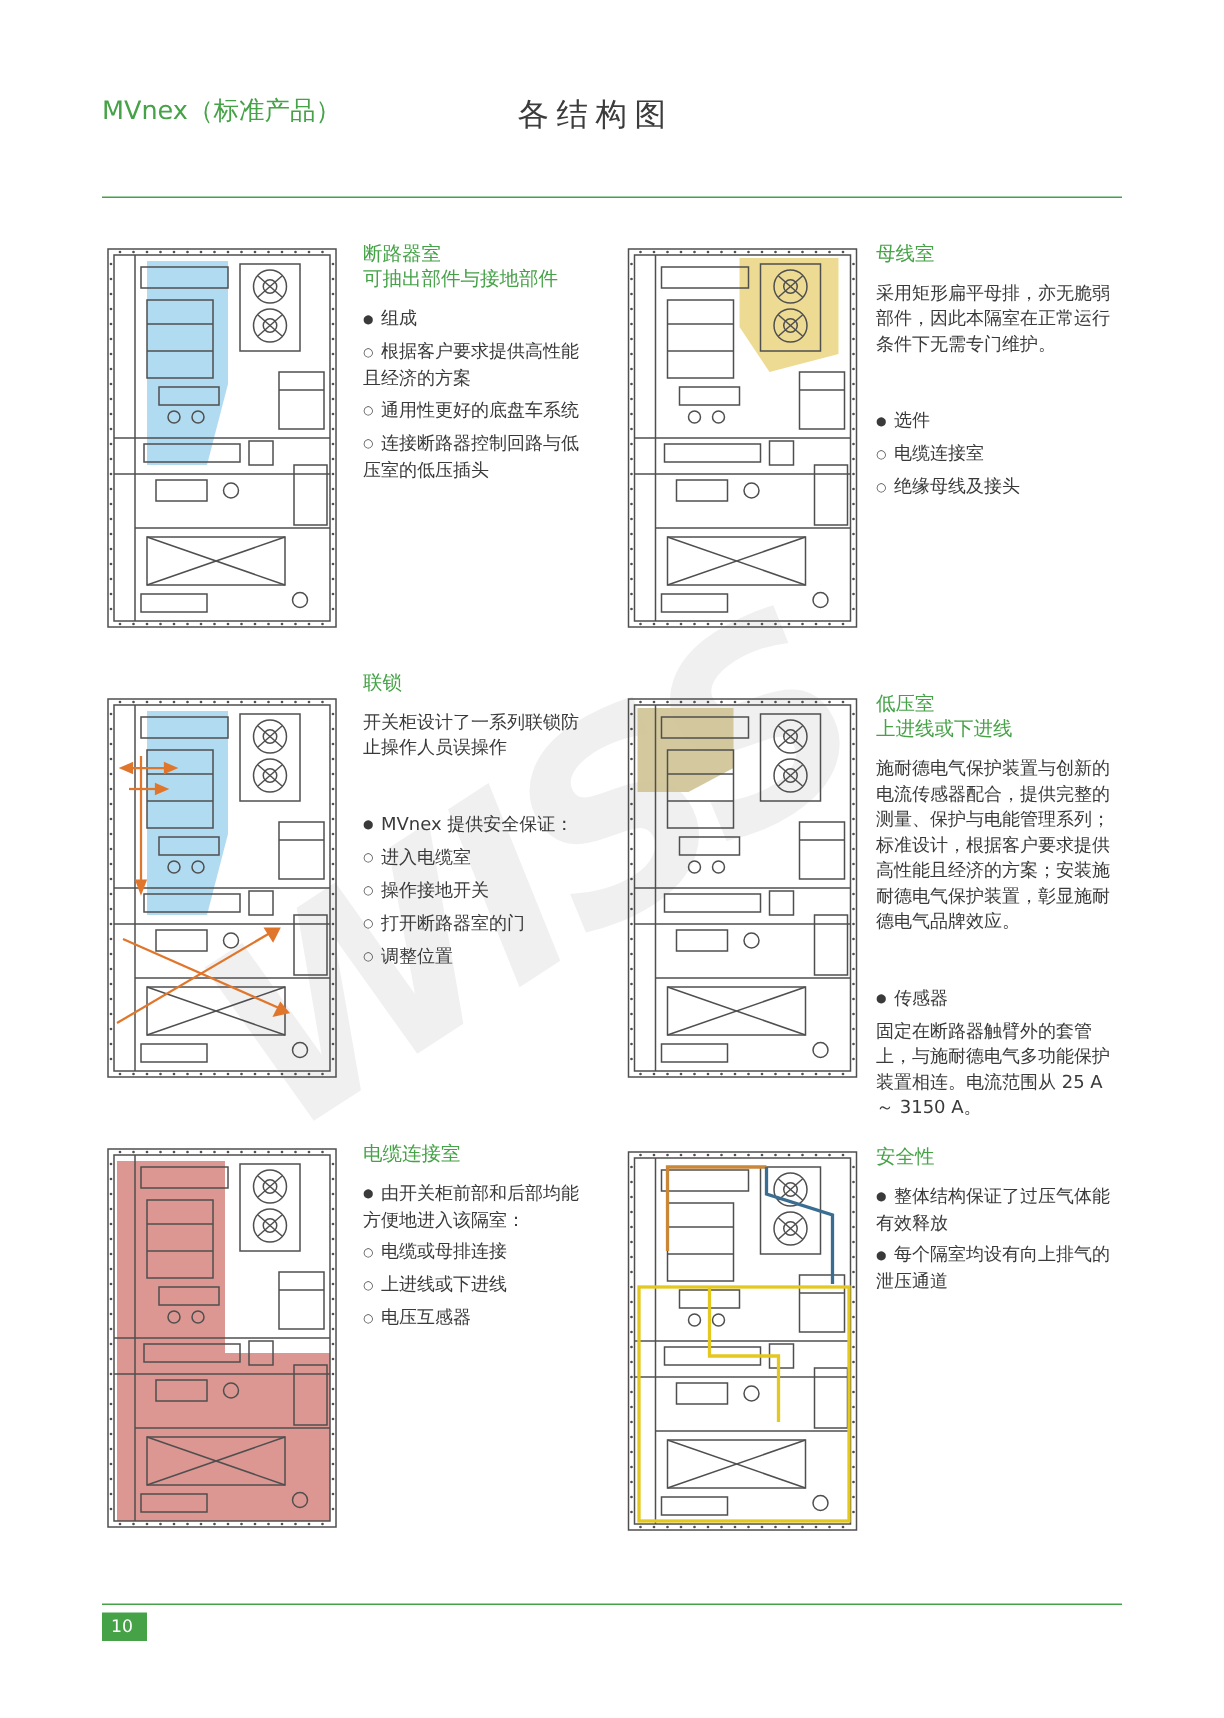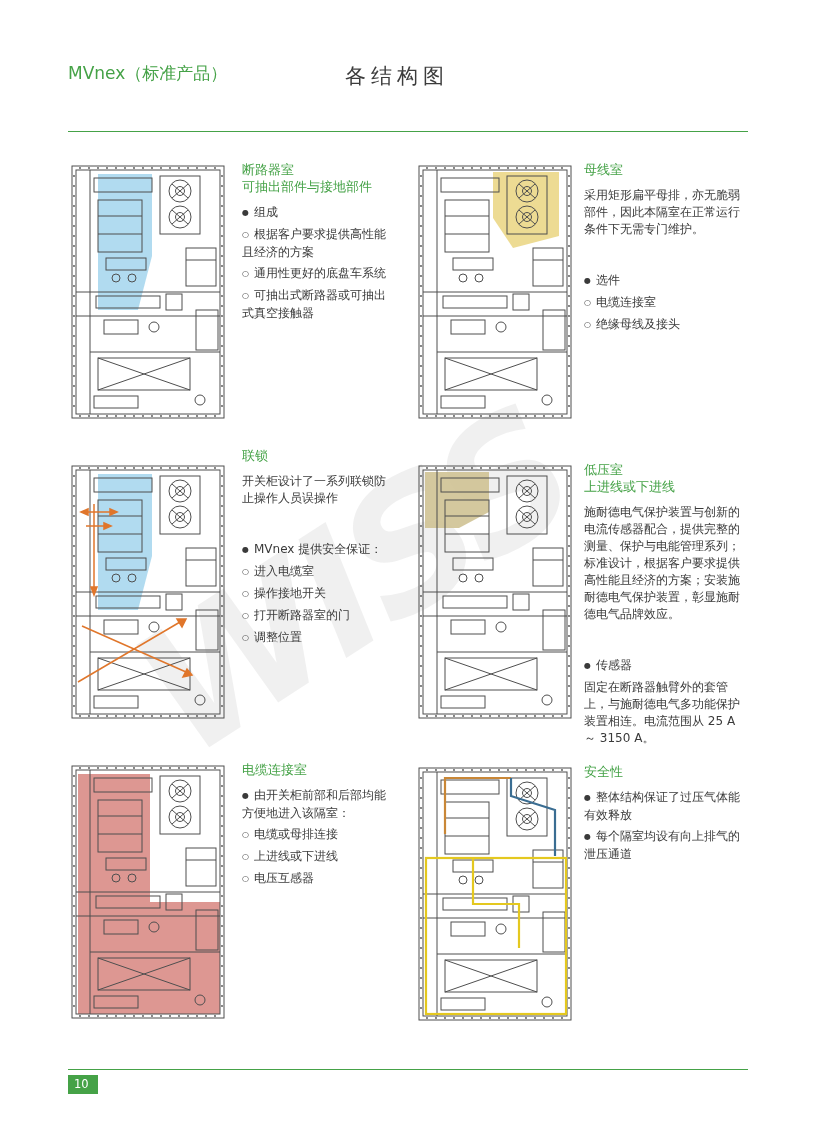--- a/index.html
+++ b/index.html
@@ -187,21 +187,21 @@
         <circle cx="154" cy="246" r="0.9"></circle>
       </g>
     </svg></div>
 <div class="panel-text" style="left:242px;top:161px;width:150px">
   <h3 class="panel-title">断路器室</h3>
   <h4 class="panel-subtitle">可抽出部件与接地部件</h4>
   <div class="lines">
       <div class="line"><span class="bullet">●</span><span>组成</span></div>
       <div class="line"><span class="bullet">○</span><span>根据客户要求提供高性能且经济的方案</span></div>
       <div class="line"><span class="bullet">○</span><span>通用性更好的底盘车系统</span></div>
-      <div class="line"><span class="bullet">○</span><span>可抽出式断路器或可抽出式真空接触器</span></div>
+      <div class="line"><span class="bullet">○</span><span>连接断路器控制回路与低压室的低压插头</span></div>
     </div>
 </div>
 
 <div class="panel-diagram" style="left:415px;top:160px"><svg viewBox="0 0 164 264" width="164" height="264" xmlns="http://www.w3.org/2000/svg">
       <polygon points="78,12 144,12 144,76 98,88 78,58" fill="#ebd787" opacity="0.9"></polygon>
       <g stroke="#4f4f4f" stroke-width="1" fill="none">
         <rect x="4" y="6" width="152" height="252"></rect>
         <rect x="8" y="10" width="144" height="244"></rect>
         <line x1="22" y1="10" x2="22" y2="254"></line>
         <rect x="92" y="16" width="40" height="58"></rect>

